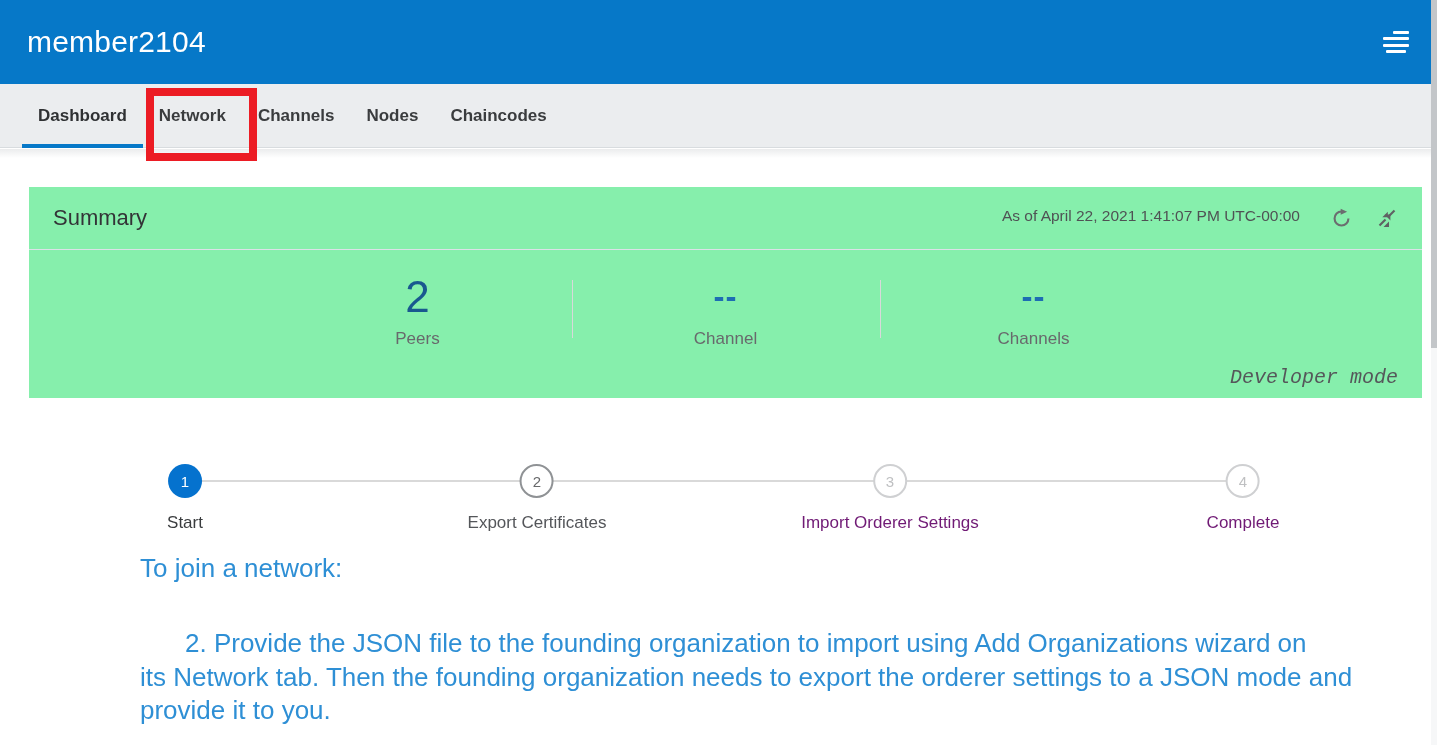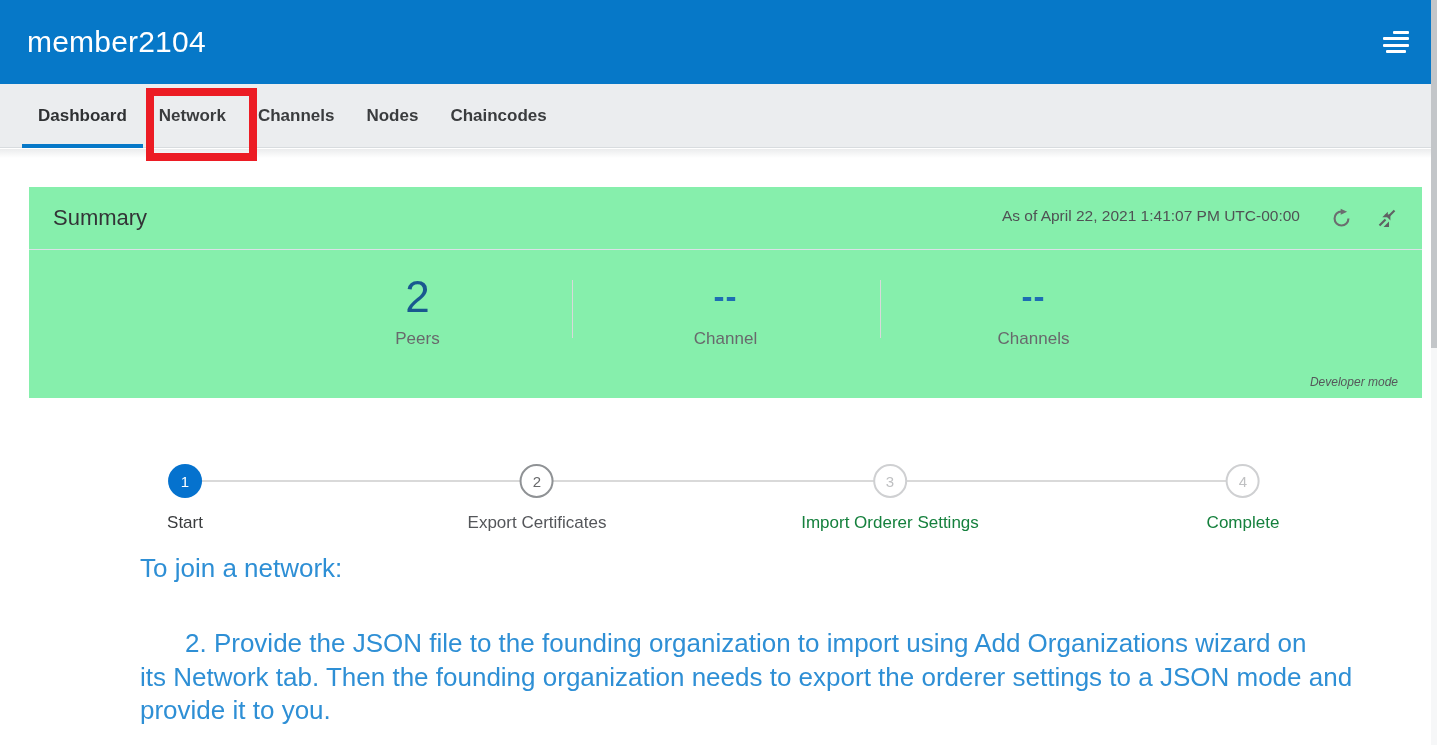--- a/index.html
+++ b/index.html
@@ -63,37 +63,37 @@
   .summary-stats { position:relative; height:147px; }
   .stats-row { display:flex; justify-content:center; padding-top:20px; }
   .stat { width:308px; text-align:center; position:relative; }
   .stat + .stat::before { content:""; position:absolute; left:0; top:10px;
     width:1px; height:58px; background:#d8d9da; }
   .stat-value { font-size:44px; color:#19588f; height:54px; line-height:54px; }
   .stat:nth-child(2) .stat-value, .stat:nth-child(3) .stat-value
     { font-size:33px; font-weight:bold; color:#1d6db3; letter-spacing:1px; }
   .stat-label { margin-top:5px; font-size:17px; color:#68696c; }
   .dev-mode { position:absolute; right:24px; bottom:8px; font-style:italic;
-    font-size:12px; color:#55575a; }
+    font-size:20px; color:#55575a;font-family:Liberation Mono, monospace; }
 
   
   .stepper { position:absolute; left:0; top:448px; width:1437px; height:100px; }
   .step-track { position:absolute; left:185px; top:32px; width:1058px; height:2px;
     background:#d9d9d9; }
   .step { position:absolute; top:16px; transform:translateX(-50%); text-align:center; }
   .step .circle { width:34px; height:34px; border-radius:50%; margin:0 auto;
     display:flex; align-items:center; justify-content:center; font-size:15px;
     background:#ffffff; }
   .step.active .circle { background:#0572ce; color:#ffffff; }
   .step.enabled .circle { border:2px solid #8f9295; color:#68696b; }
   .step.disabled .circle { border:2px solid #cfd0d2; color:#bfc0c2; }
   .step .step-label { margin-top:15px; font-size:17px; white-space:nowrap; }
   .step.active .step-label { font-weight:normal; color:#3a3c3e; }
   .step.enabled .step-label { color:#54565a; }
-  .step.disabled .step-label { color:#15803d; }
+  .step.disabled .step-label { color:#701a75; }
   .step-1 { left:185px; } .step-2 { left:537px; } .step-3 { left:890px; } .step-4 { left:1243px; }
 
   
   .instructions { position:absolute; left:140px; top:551px; width:1280px;
     color:#2e8fd5; font-size:26px; font-weight:300; }
   .instructions .intro { line-height:34px; }
   .instructions .lines { margin-top:42px; }
   .instructions .line { line-height:33.5px; }
   .instructions .line.indent { padding-left:45px; }
 </style>

